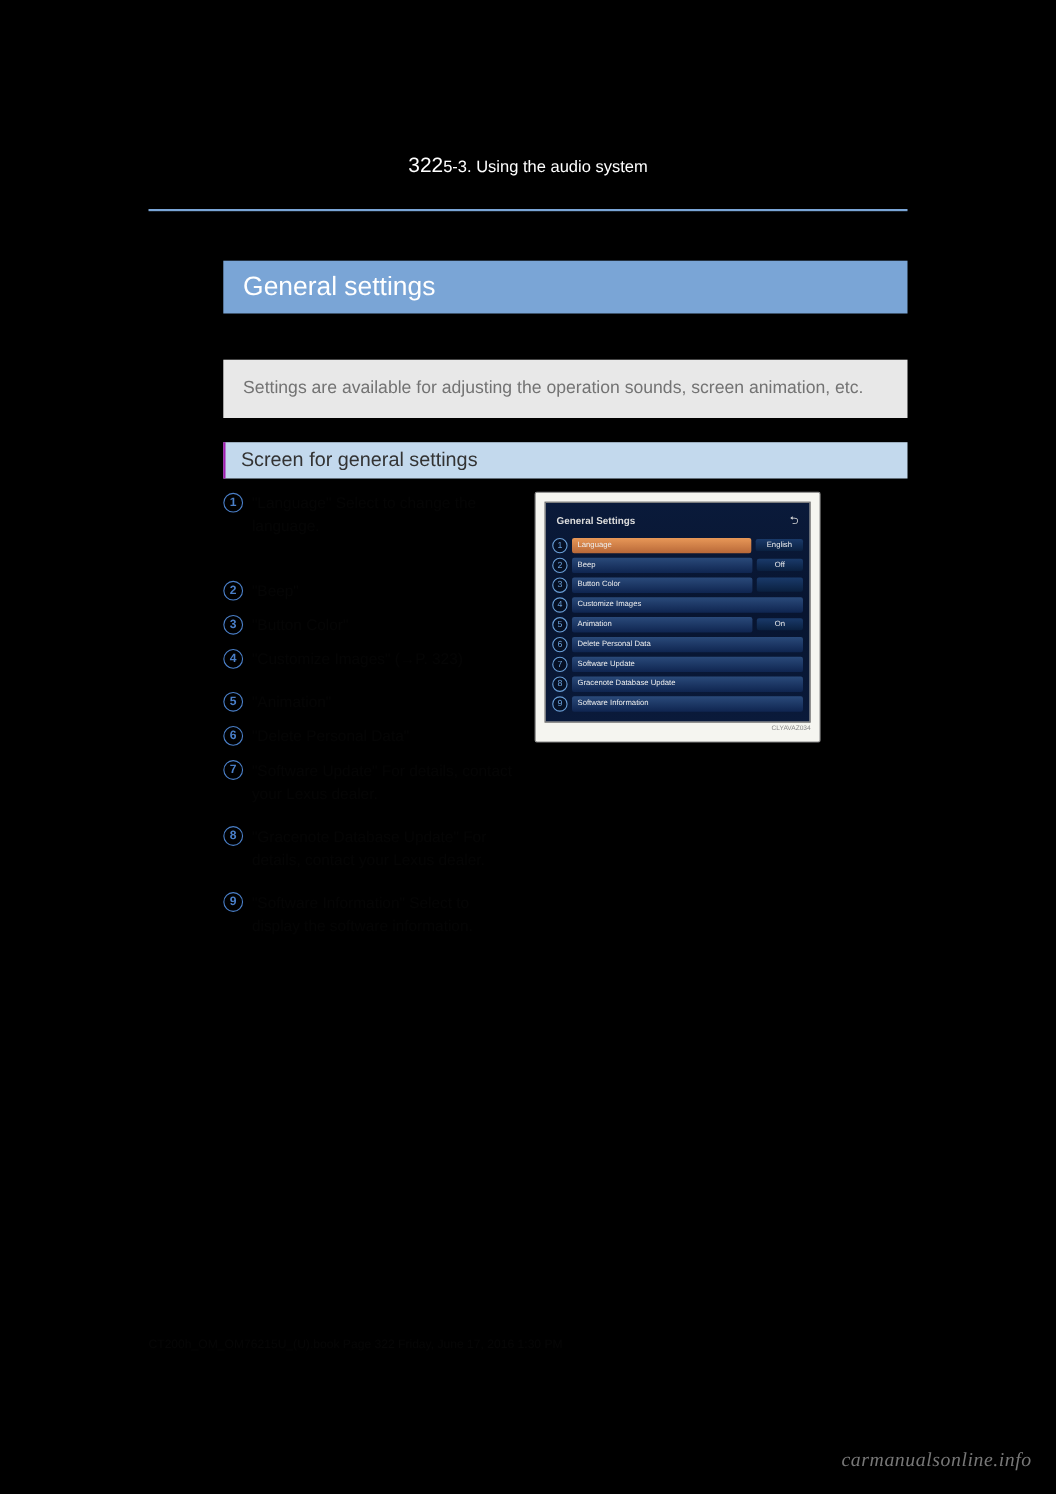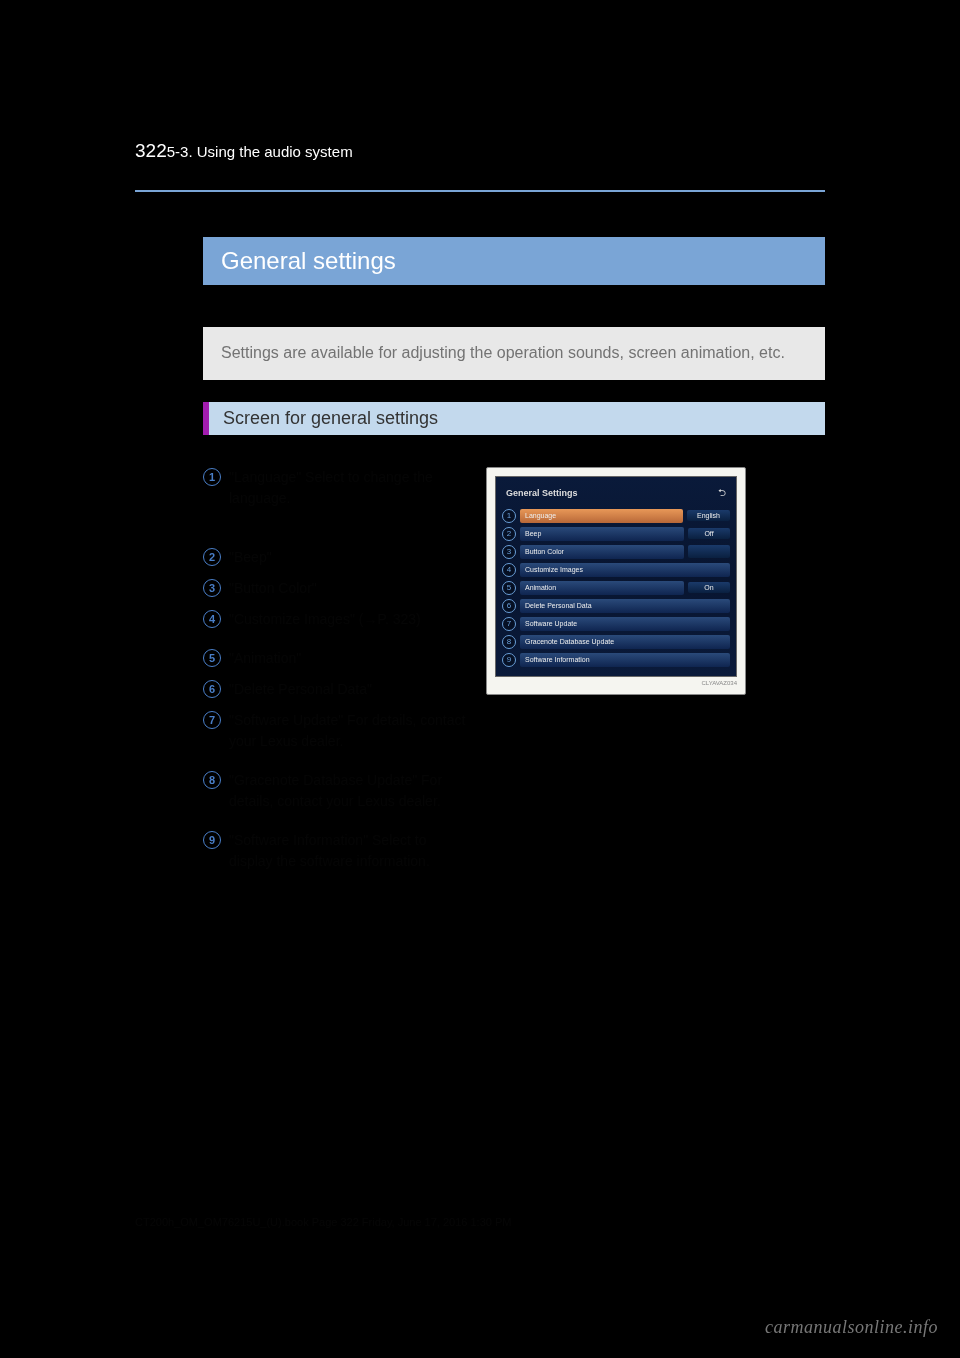--- a/index.html
+++ b/index.html
@@ -14,21 +14,21 @@
       font-family: Arial, sans-serif;
       position: relative;
       color: #000;
     }
     .page-container {
       padding: 140px 135px 0 135px;
       position: relative;
     }
     .header-section {
       display: flex;
-      justify-content: flex-start;
+      justify-content: center;
       align-items: baseline;
       margin-bottom: 28px;
     }
     .page-number {
       color: #fff;
       font-size: 19px;
     }
     .chapter-title {
       color: #fff;
       font-size: 15px;
@@ -55,22 +55,22 @@
       padding: 14px 18px;
       font-size: 16px;
       line-height: 1.55;
       margin-bottom: 22px;
     }
     .subtitle-bar {
       background: #c3d9ed;
       color: #333;
       padding: 6px 14px;
       font-size: 18px;
-      border-left: 6px solid #a21caf;
-      margin-bottom: 32px;
+      border-left: 2px solid #a21caf;
+      margin-bottom: 12px;
     }
     .content-columns {
       display: flex;
       gap: 18px;
     }
     .left-column {
       flex: 0 0 265px;
       color: #fff;
     }
     .right-column {

